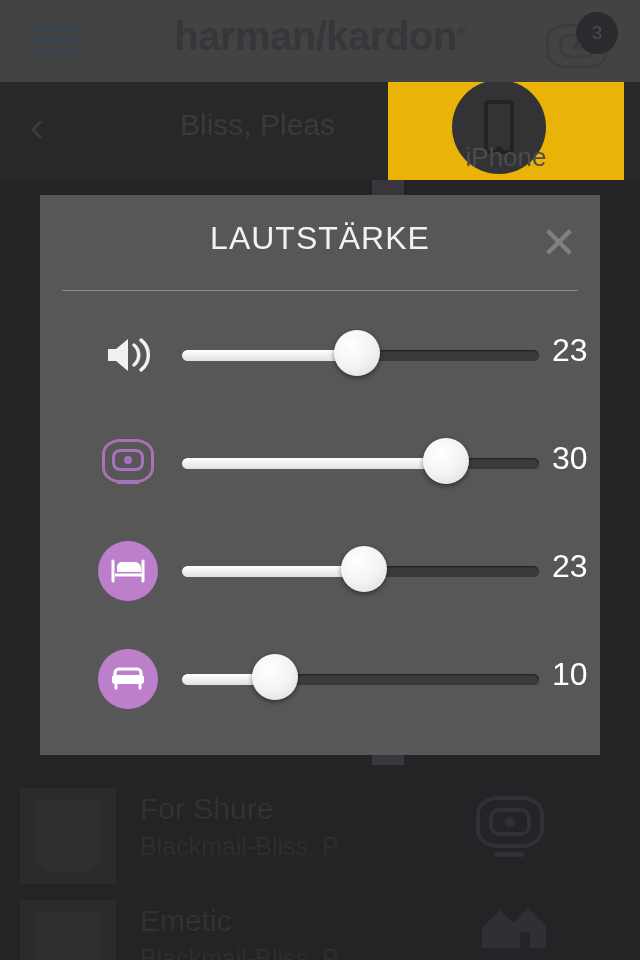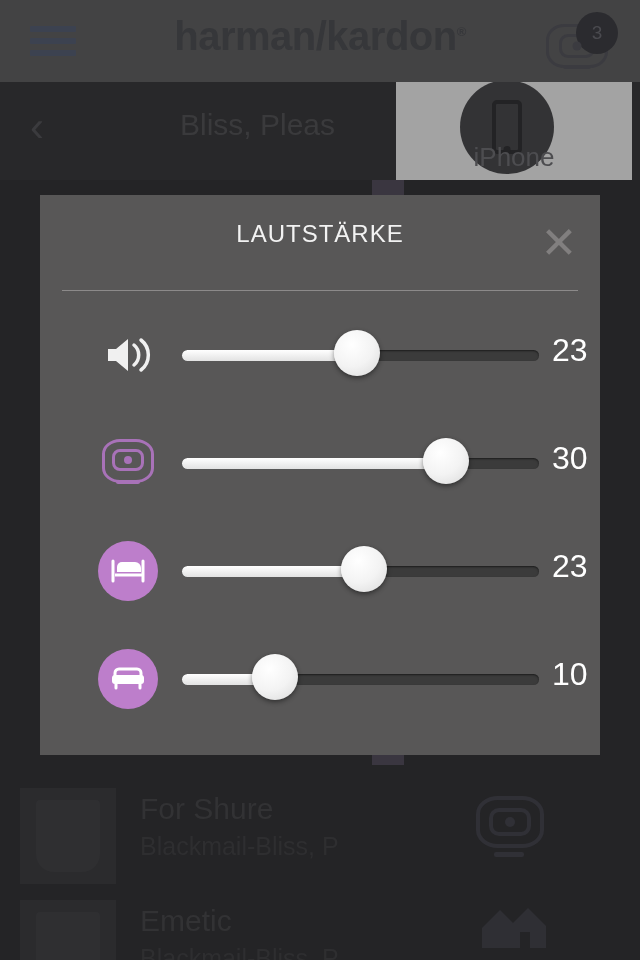--- a/index.html
+++ b/index.html
@@ -70,22 +70,22 @@
   .scroll-ind {
     position:absolute; left:372px; top:85px; width:32px; height:680px;
     background:#3a3640;
   }
   .scroll-ind:after {
     content:""; position:absolute; left:11px; top:18px;
     width:10px; height:58px; background:#6a6270; border-radius:5px;
   }
 
   .device-panel {
-    position:absolute; left:396px; top:82px; width:236px; height:98px;
-    background:#a3a3a3;
+    position:absolute; left:388px; top:82px; width:236px; height:98px;
+    background:#eab308;
   }
   .dev-circle {
     position:absolute; left:64px; top:-2px; width:94px; height:94px;
     border-radius:50%; background:#333335;
   }
   .phone-glyph {
     position:absolute; left:50%; top:50%; transform:translate(-50%,-50%);
     width:30px; height:54px; border:4px solid #232325; border-radius:5px;
   }
   .phone-glyph:after {
@@ -136,21 +136,21 @@
   }
   .home-glyph { position:absolute; left:6px; top:4px; width:80px; height:60px; }
 
   
   .modal {
     position:absolute; left:40px; top:195px; width:560px; height:560px;
     background:#585757;
   }
   .modal-title {
     position:absolute; left:0; top:25px; width:560px; text-align:center;
-    color:#f2f2f2; font-size:24px; letter-spacing:1px;
+    color:#f2f2f2; font-size:32px; letter-spacing:1px;
   }
   .modal-close {
     position:absolute; right:10px; top:22px; width:62px; height:54px;
     color:#817f7f; font-size:44px; line-height:52px; text-align:center;
     font-weight:300;
   }
   .modal-divider {
     position:absolute; left:22px; top:95px; width:516px; height:1px;
     background:#8c8a8a;
   }

